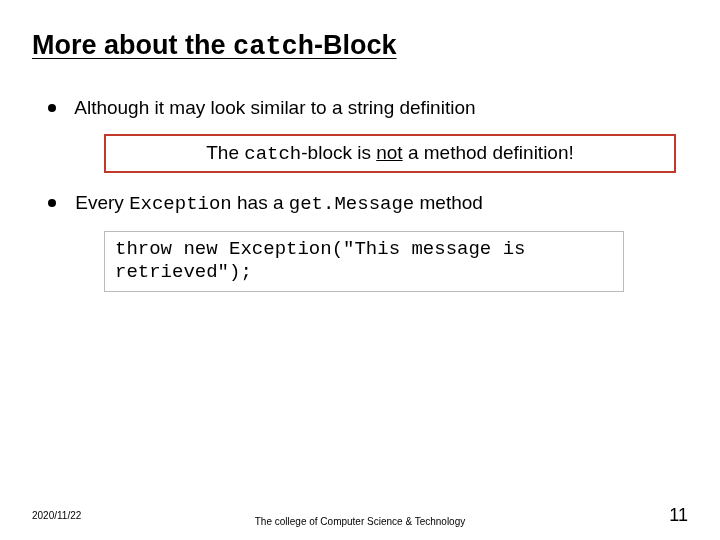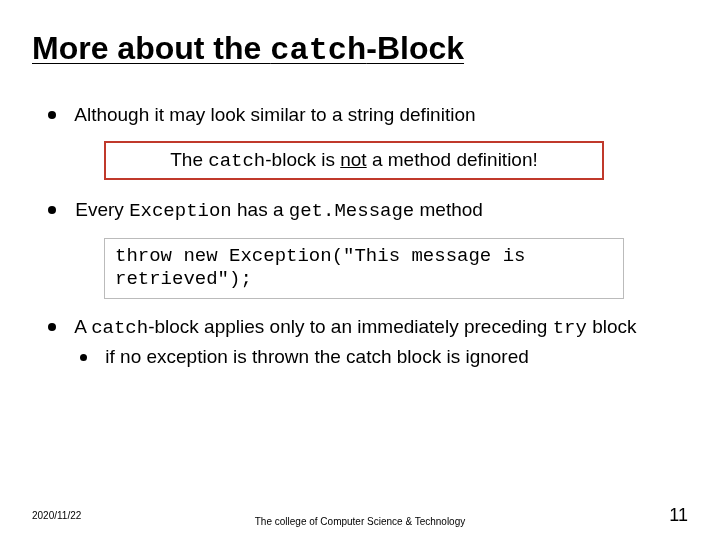--- a/index.html
+++ b/index.html
@@ -9,21 +9,21 @@
     background: #fff;
     font-family: Arial, Helvetica, sans-serif;
     color: #000;
     position: relative;
     overflow: hidden;
   }
   .slide {
     padding: 30px 32px 0 32px;
   }
   h1.title {
-    font-size: 32px;
+    font-size: 27px;
     font-weight: bold;
     margin-bottom: 34px;
     text-decoration: underline;
     text-underline-offset: 4px;
     text-decoration-thickness: 1px;
   }
   .mono { font-family: "Courier New", Courier, monospace; }
   ul.top { list-style: none; padding-left: 38px; }
   ul.top > li { margin-bottom: 14px; }
   ul.top > li::before {
@@ -46,21 +46,21 @@
     border-radius: 50%;
     margin-left: -20px;
     margin-right: 13px;
     vertical-align: 2px;
   }
   .body-text { font-size: 19px; line-height: 1.25; }
   .callout {
     border: 2px solid #c0392b;
     padding: 6px 14px;
     margin: 10px 0 18px 72px;
-    width: 500px;
+    width: 572px;
     font-size: 19px;
     text-align: center;
   }
   .callout .und { text-decoration: underline; }
   .code-box {
     border: 1px solid #bbb;
     background: #fff;
     padding: 6px 10px;
     margin: 10px 0 16px 72px;
     width: 520px;
@@ -108,29 +108,19 @@
   <ul class="top">
     <li class="body-text">
       <span>Every </span><span class="mono">Exception</span><span> has a </span><span class="mono">get.Message</span><span> method</span>
     </li>
   </ul>
 
   <div class="code-box">
     <span>throw new Exception("This message is retrieved");</span>
   </div>
 
-  <ul class="top">
-    <li class="body-text">
-      <span>A </span><span class="mono">catch</span><span>-block applies only to an immediately preceding </span><span class="mono">try</span><span> block</span>
-      <ul class="sub">
-        <li class="body-text">
-          <span>if no exception is thrown the catch block is ignored</span>
-        </li>
-      </ul>
-    </li>
-  </ul>
 </div>
 
 <div class="footer">
   <span>2020/11/22</span>
   <span class="center">The college of Computer Science &amp; Technology</span>
   <span class="right">11</span>
 </div>
 
 </body></html>

